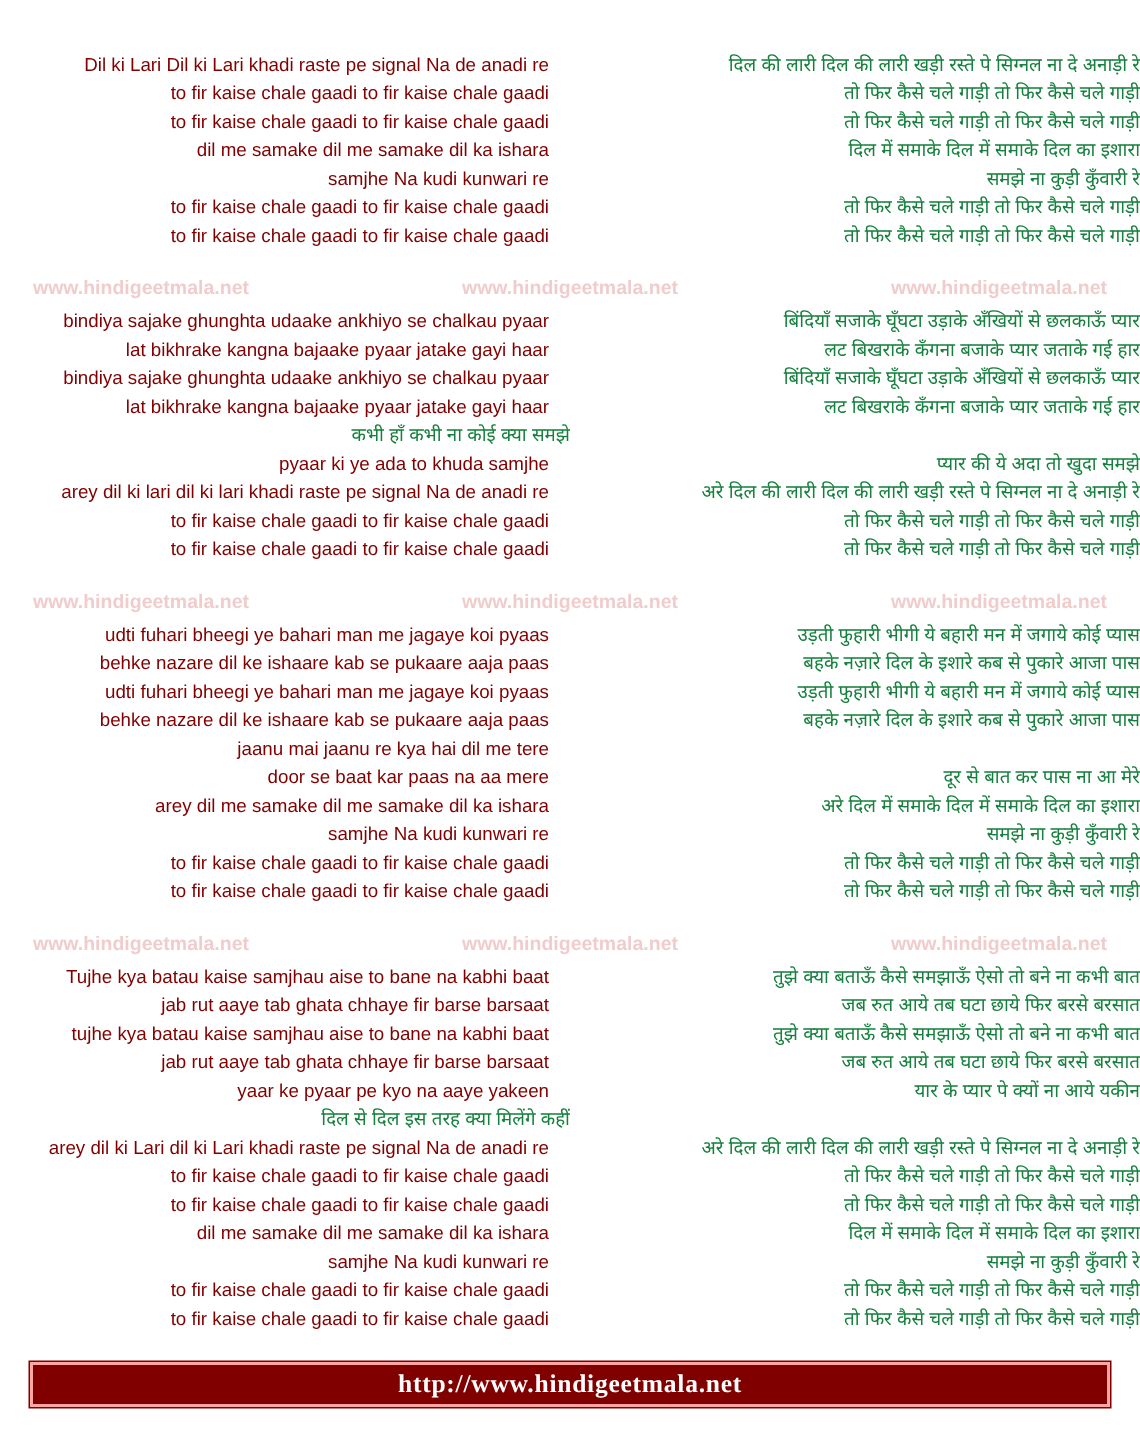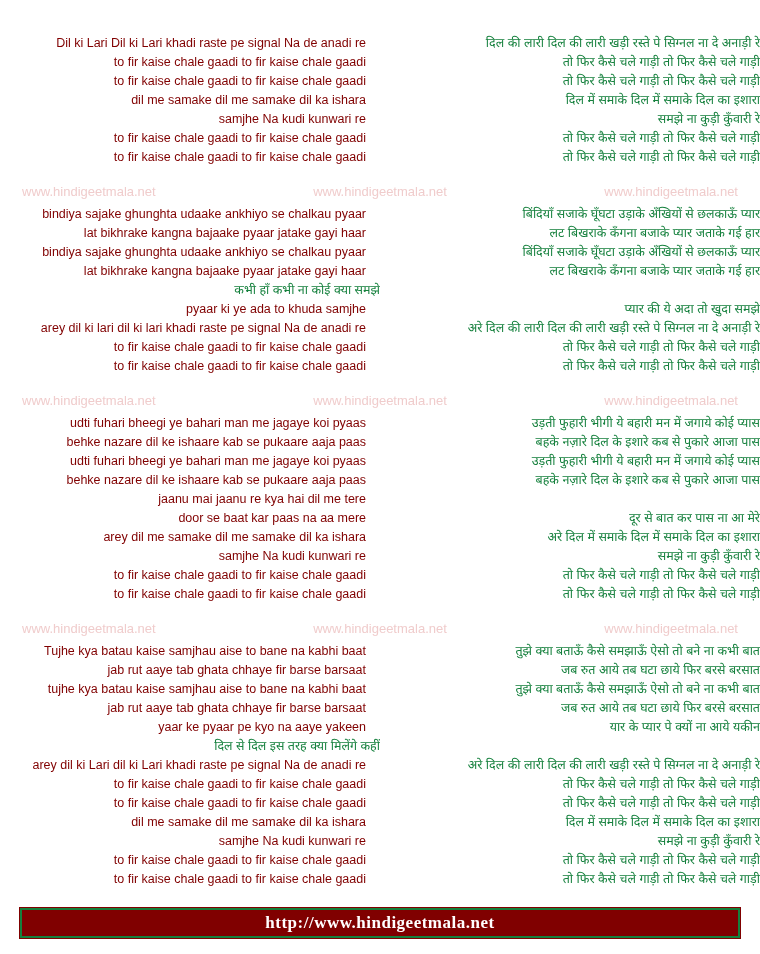--- a/index.html
+++ b/index.html
@@ -55,21 +55,21 @@
   .watermark-row {
     height: 28px;
     display: flex;
     align-items: center;
     justify-content: space-between;
     padding: 0 22px;
     box-sizing: border-box;
   }
   .watermark {
     color: #f0cccc;
-    font-weight: normal;
+    font-weight: bold;
     font-size: 13px;
     letter-spacing: 0px;
     font-family: "Liberation Sans", sans-serif;
   }
   .spacer-sm { height: 10px; }
   .top-pad { height: 34px; }
   .footer {
     position: absolute;
     left: 0;
     bottom: 0;
@@ -77,21 +77,21 @@
     height: 50px;
     background: #ffffff;
   }
   .footer-bar {
     position: absolute;
     left: 20px;
     top: 4px;
     width: 720px;
     height: 30px;
     background: #800000;
-    border: 2px solid #15803d;
+    border: 2px solid #fca5a5;
     box-shadow: 0 0 0 1px #800000;
     display: flex;
     align-items: center;
     justify-content: center;
     box-sizing: border-box;
   }
   .footer-link {
     color: #ffffff;
     font-family: "Liberation Serif", serif;
     font-weight: bold;

